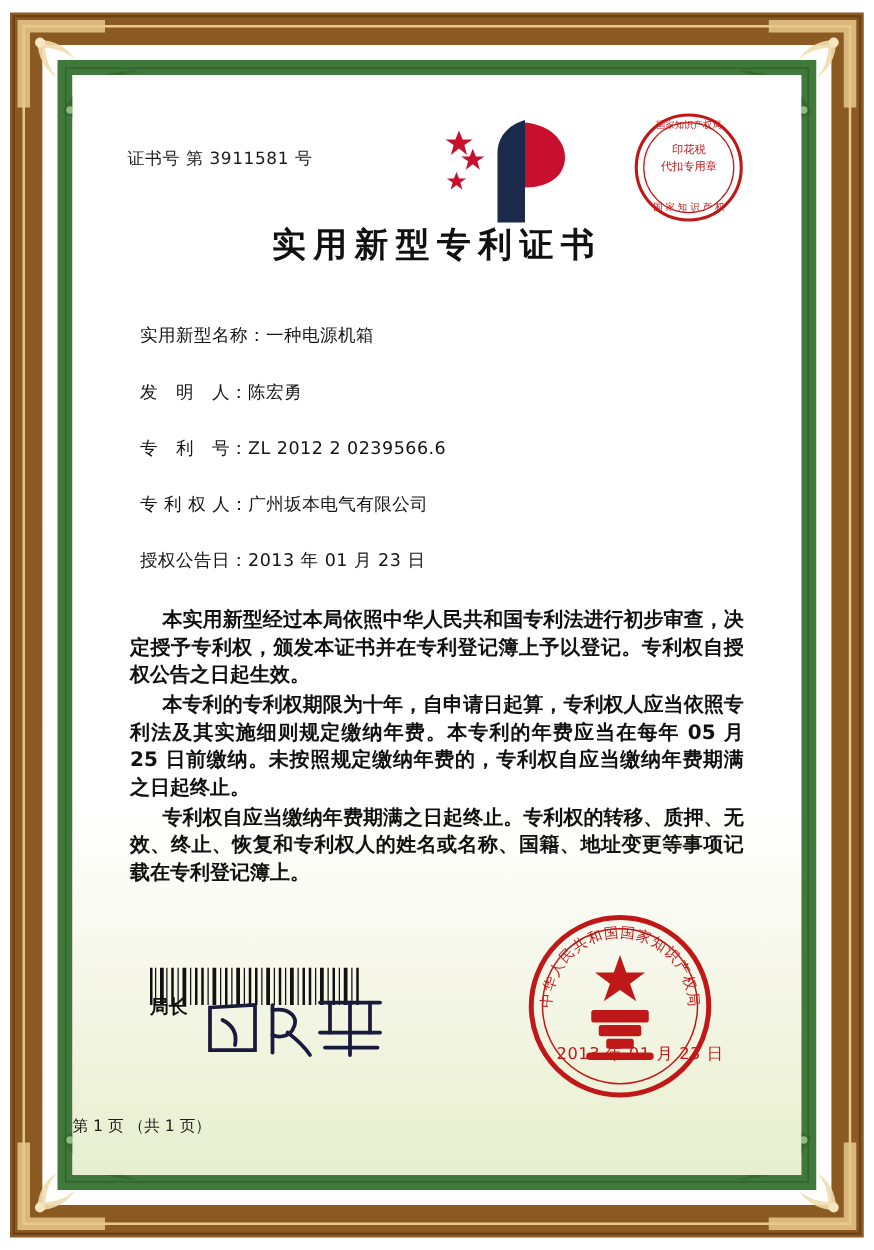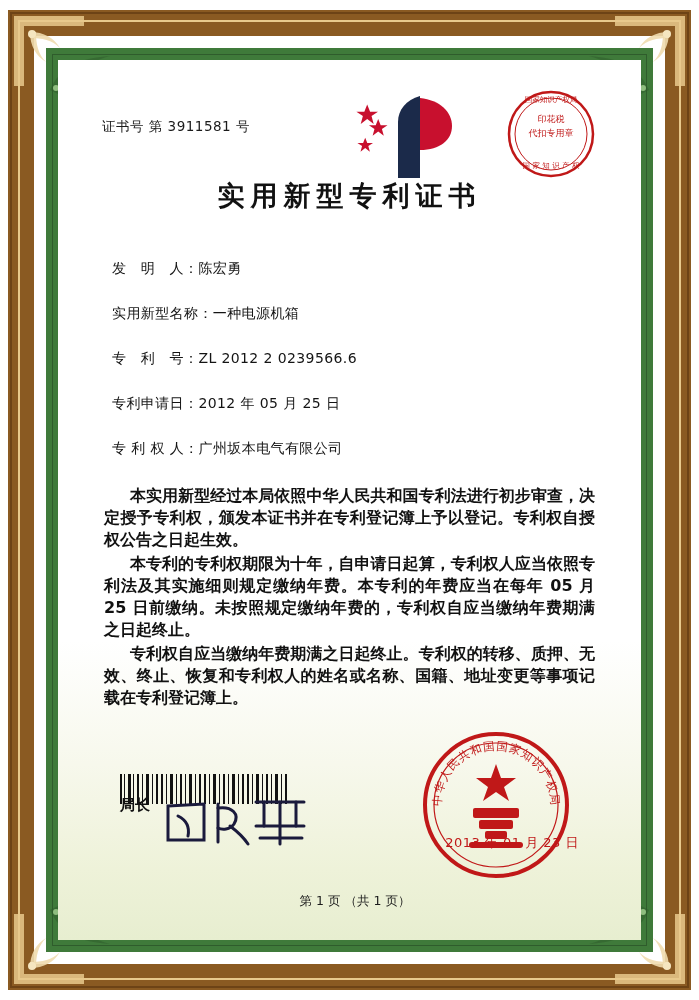--- a/index.html
+++ b/index.html
@@ -230,24 +230,22 @@
     font-size: 13px;
     color: #c01818;
     letter-spacing: 0.5px;
   }
 
   .page-num {
     position: absolute;
     left: 0;
     right: 0;
     bottom: 30px;
-    text-align: center;
     font-size: 12.5px;
     color: #1b1b1b;
-    padding-left: 11px;
   }
 </style>
 </head>
 <body>
 
 <div class="certificate">
 
   <div class="frame-outer"></div>
   <div class="frame-white"></div>
   <div class="frame-green"></div>
@@ -332,33 +330,33 @@
         <text x="46" y="48" text-anchor="middle" font-size="9" fill="#c01818" font-family="DejaVu Serif, serif">代扣专用章</text>
         <text x="46" y="14" text-anchor="middle" font-size="7.5" fill="#c01818" font-family="DejaVu Serif, serif">国家知识产权局</text>
         <text x="46" y="80" text-anchor="middle" font-size="7.5" fill="#c01818" font-family="DejaVu Serif, serif">国 家 知 识 产 权</text>
       </svg>
     </div>
 
     <div class="title">实用新型专利证书</div>
 
     <div class="fields">
       <div class="field">
-        <span class="lbl">发　明　人：</span><span class="val">陈宏勇</span>
+        <span class="lbl">实用新型名称：</span><span class="val">一种电源机箱</span>
       </div>
       <div class="field">
-        <span class="lbl">实用新型名称：</span><span class="val">一种电源机箱</span>
+        <span class="lbl">发　明　人：</span><span class="val">陈宏勇</span>
       </div>
       <div class="field">
         <span class="lbl">专　利　号：</span><span class="val">ZL 2012 2 0239566.6</span>
       </div>
       <div class="field">
-        <span class="lbl">专利申请日：</span><span class="val">2012 年 05 月 25 日</span>
+        <span class="lbl">专 利 权 人：</span><span class="val">广州坂本电气有限公司</span>
       </div>
       <div class="field">
-        <span class="lbl">专 利 权 人：</span><span class="val">广州坂本电气有限公司</span>
+        <span class="lbl">授权公告日：</span><span class="val">2013 年 01 月 23 日</span>
       </div>
     </div>
 
     <div class="paras">
       <p class="para">本实用新型经过本局依照中华人民共和国专利法进行初步审查，决定授予专利权，颁发本证书并在专利登记簿上予以登记。专利权自授权公告之日起生效。</p>
       <p class="para">本专利的专利权期限为十年，自申请日起算，专利权人应当依照专利法及其实施细则规定缴纳年费。本专利的年费应当在每年 05 月 25 日前缴纳。未按照规定缴纳年费的，专利权自应当缴纳年费期满之日起终止。</p>
       <p class="para">专利权自应当缴纳年费期满之日起终止。专利权的转移、质押、无效、终止、恢复和专利权人的姓名或名称、国籍、地址变更等事项记载在专利登记簿上。</p>
     </div>
 
     <div class="barcode">

